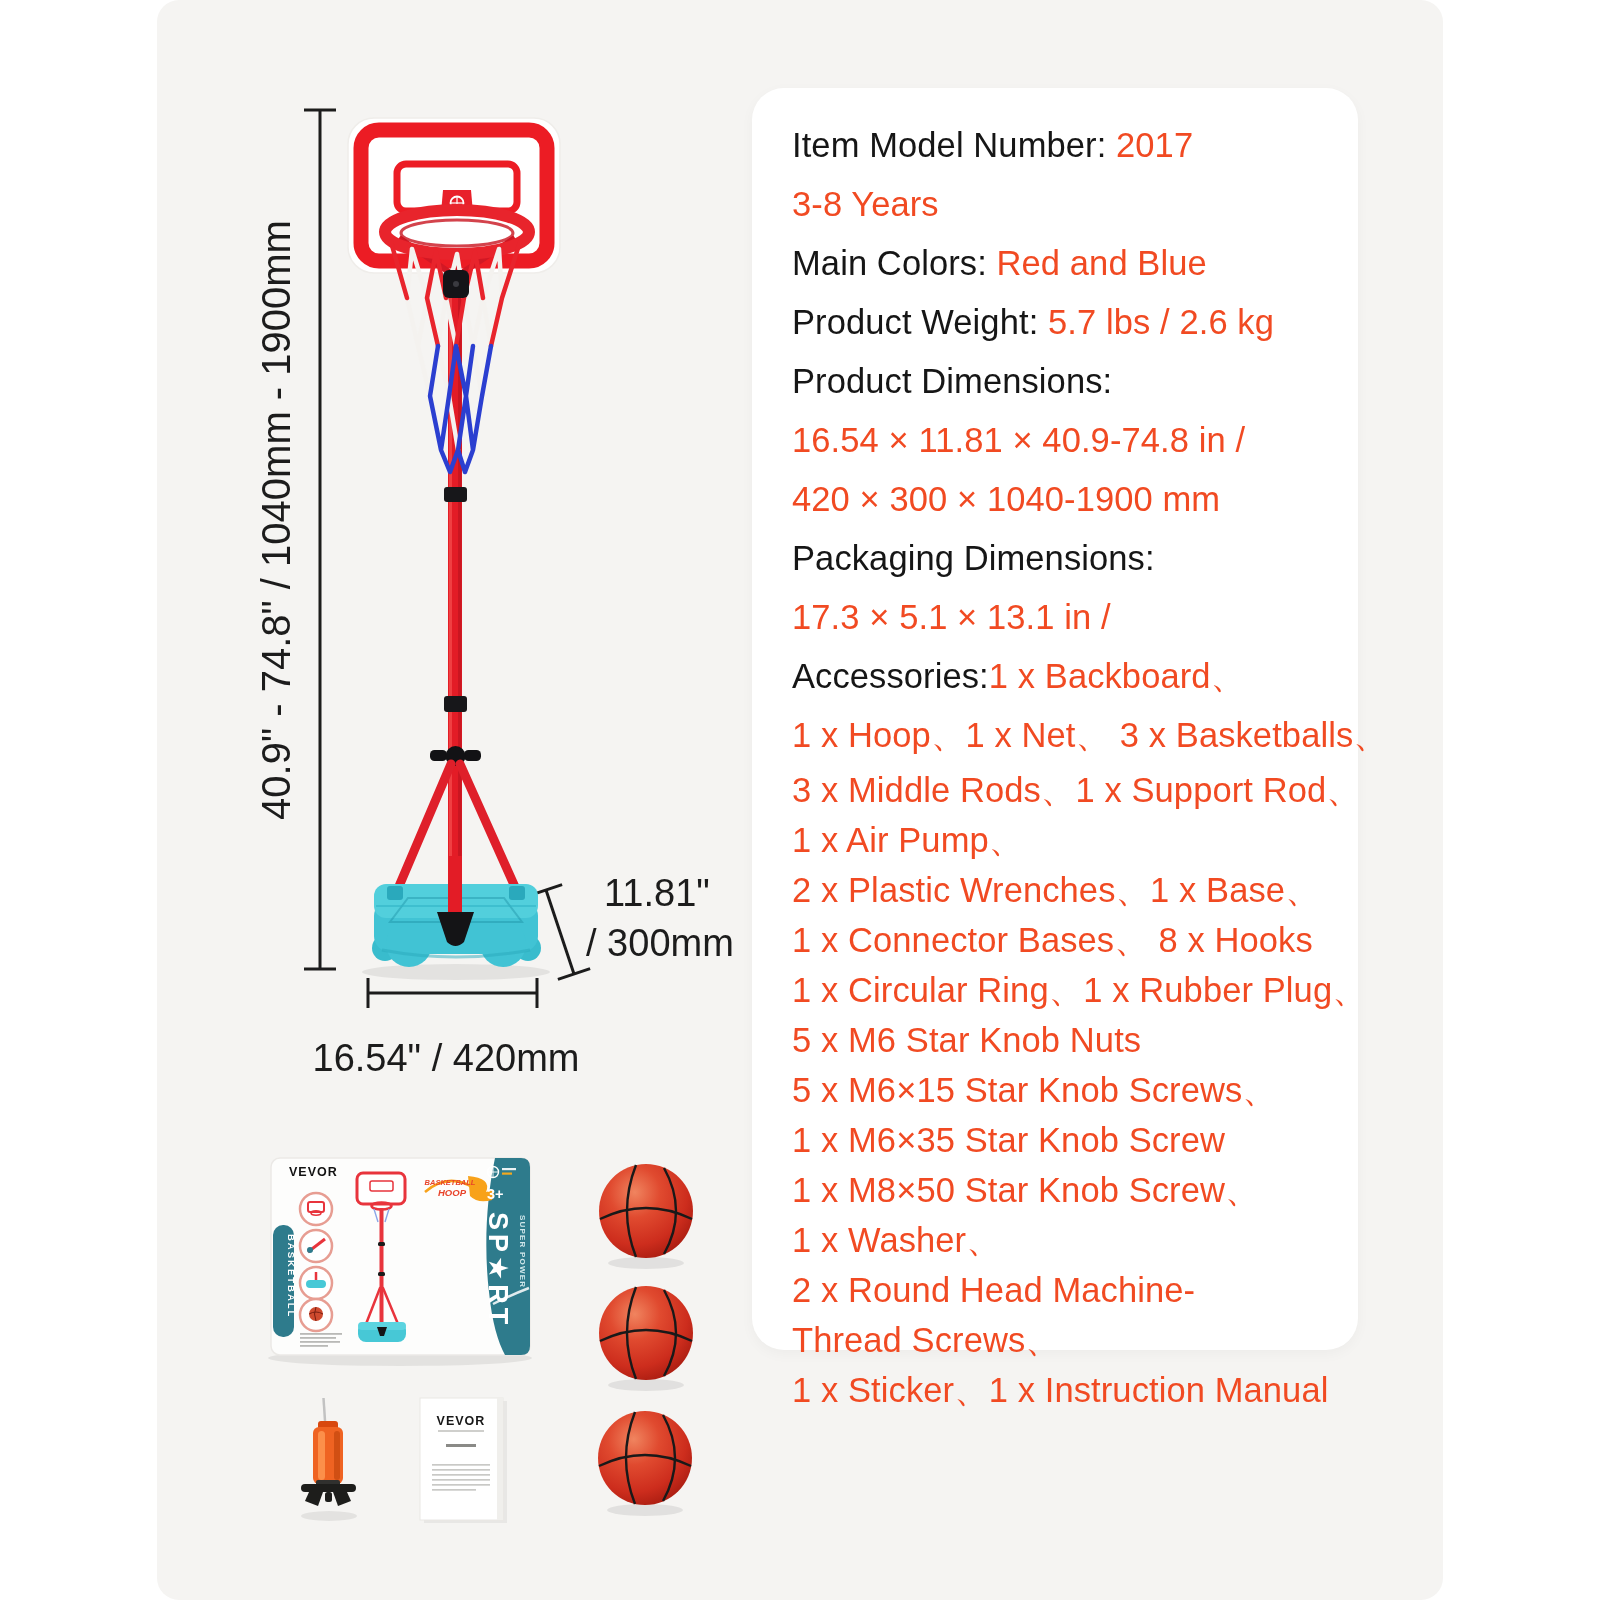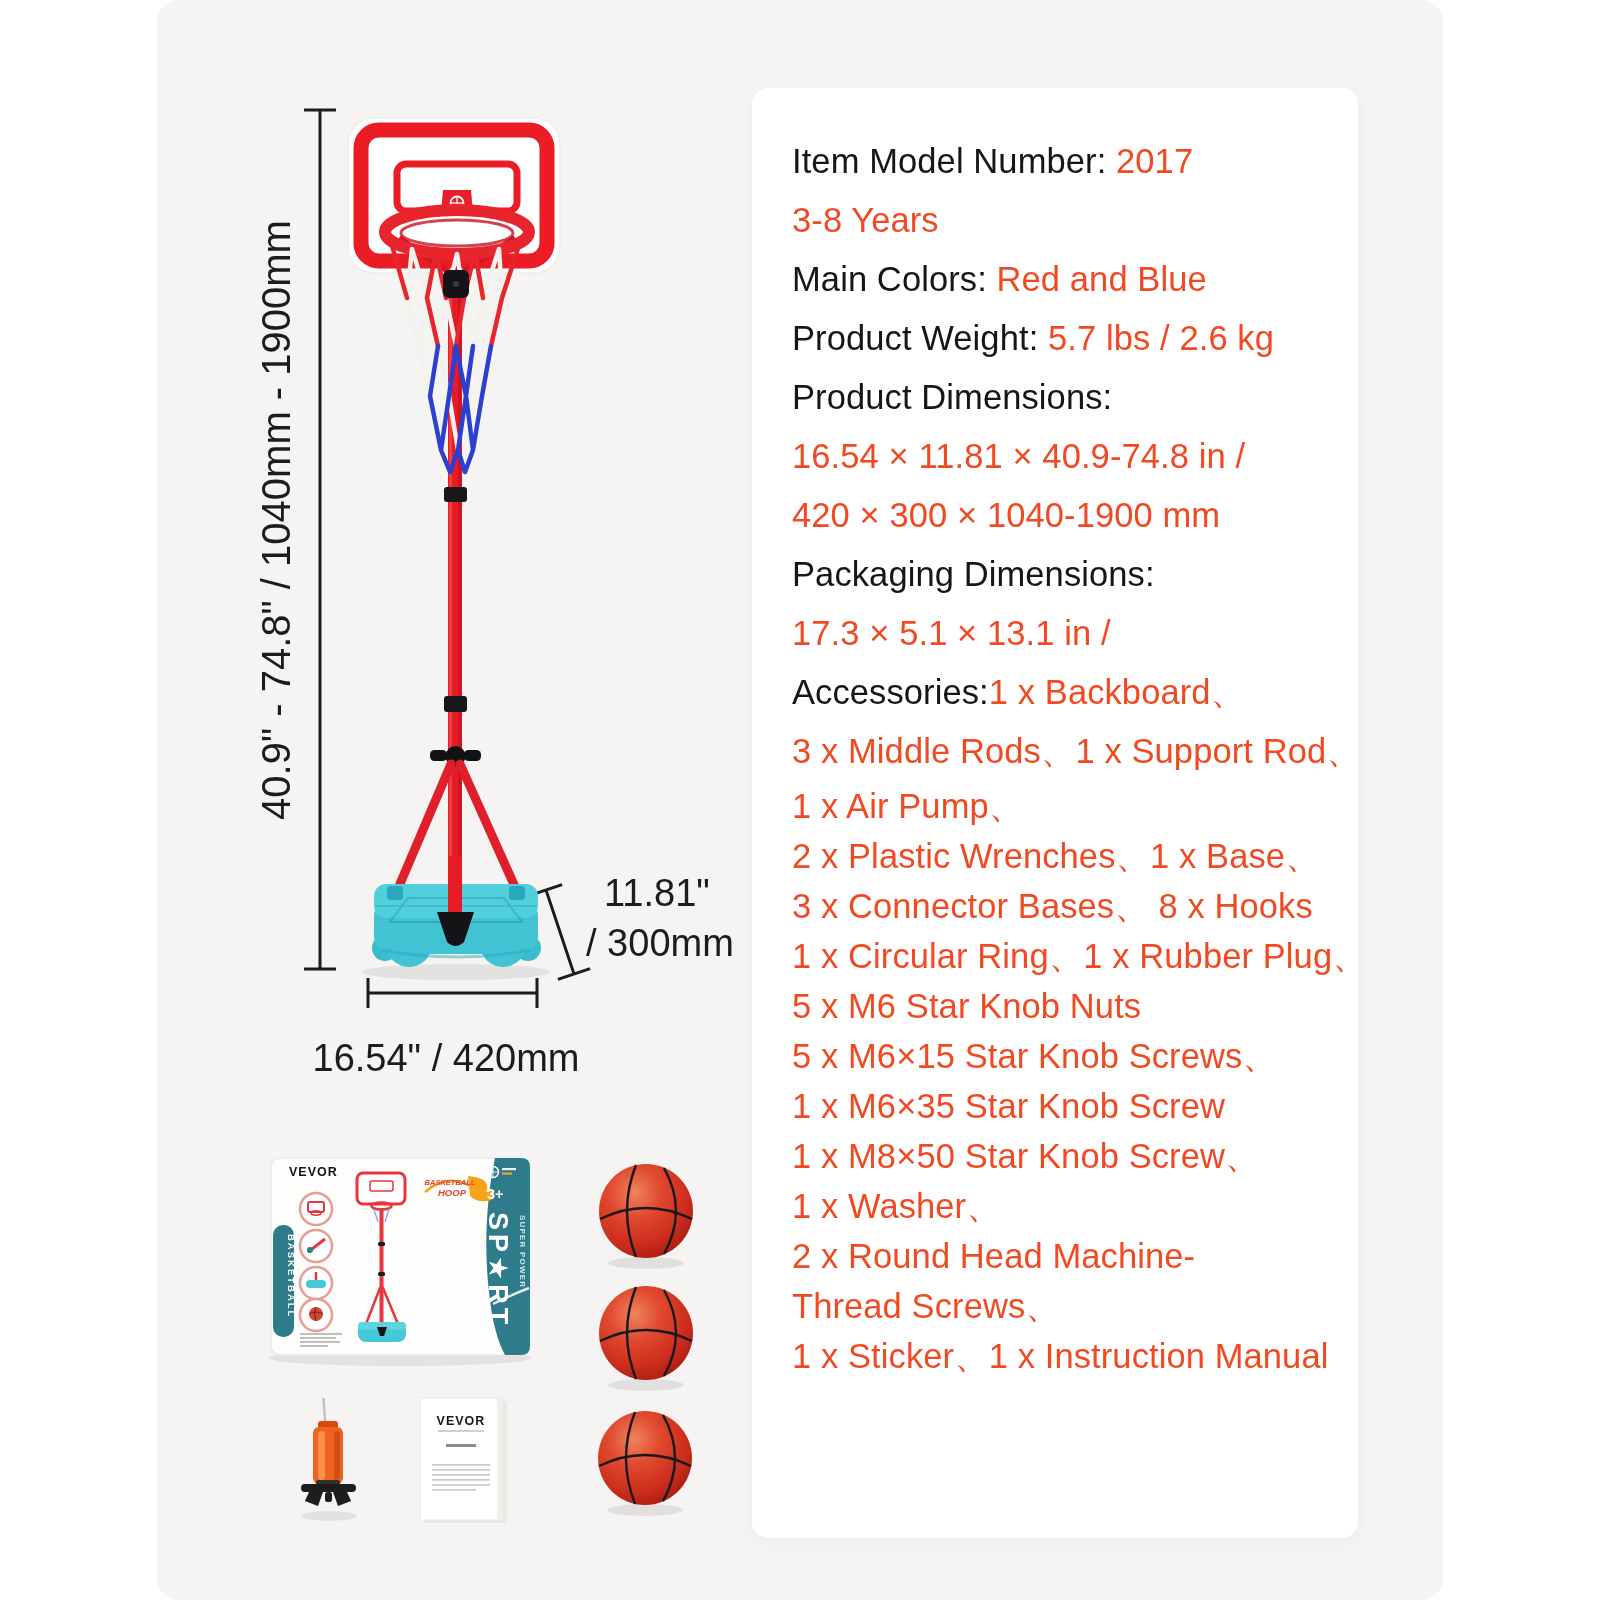--- a/index.html
+++ b/index.html
@@ -6,23 +6,23 @@
   body{
     width:1600px;height:1600px;position:relative;background:#ffffff;
     font-family:"Liberation Sans","DejaVu Sans",sans-serif;overflow:hidden;
   }
   .bg-panel{
     position:absolute;left:157px;top:0;width:1286px;height:1600px;
     background:var(--panel-bg,#f5f4f2);border-radius:22px;
   }
   .left-art{position:absolute;left:155px;top:0;width:590px;height:1600px}
   .spec-card{
-    position:absolute;left:752px;top:88px;width:606px;height:1450px;
-    background:var(--card-bg,#ffffff);border-radius:16px;
-    padding:44px 22px 0 40px;box-sizing:border-box;
+    position:absolute;left:752px;top:88px;width:606px;height:1262px;
+    background:var(--card-bg,#ffffff);border-radius:32px;
+    padding:28px 22px 0 40px;box-sizing:border-box;
     box-shadow:0 4px 14px rgba(40,40,40,.035);
   }
   .spec-line{
     display:flex;align-items:center;height:59px;
     font-size:34.5px;line-height:1;white-space:pre;letter-spacing:.1px;
   }
   .spec-line:nth-child(n+12){height:50px}
   .ink{color:var(--ink,#161616)}
   .accent{color:var(--accent,#f14a22)}
   svg text{font-family:"Liberation Sans","DejaVu Sans",sans-serif}
@@ -268,24 +268,25 @@
       <div class="spec-line"><span class="ink">Item Model Number: </span><span class="accent">2017</span></div>
       <div class="spec-line"><span class="accent">3-8 Years</span></div>
       <div class="spec-line"><span class="ink">Main Colors: </span><span class="accent">Red and Blue</span></div>
       <div class="spec-line"><span class="ink">Product Weight: </span><span class="accent">5.7 lbs / 2.6 kg</span></div>
       <div class="spec-line"><span class="ink">Product Dimensions:</span></div>
       <div class="spec-line"><span class="accent">16.54 × 11.81 × 40.9-74.8 in /</span></div>
       <div class="spec-line"><span class="accent">420 × 300 × 1040-1900 mm</span></div>
       <div class="spec-line"><span class="ink">Packaging Dimensions:</span></div>
       <div class="spec-line"><span class="accent">17.3 × 5.1 × 13.1 in /</span></div>
       <div class="spec-line"><span class="ink">Accessories:</span><span class="accent">1 x Backboard、</span></div>
+      <div class="spec-line"><span class="accent">1 x Hoop、1 x Net、 3 x Basketballs、</span></div>
       <div class="spec-line"><span class="accent">3 x Middle Rods、1 x Support Rod、</span></div>
       <div class="spec-line"><span class="accent">1 x Air Pump、</span></div>
       <div class="spec-line"><span class="accent">2 x Plastic Wrenches、1 x Base、</span></div>
-      <div class="spec-line"><span class="accent">3 x Connector Bases、 8 x Hooks</span></div>
+      <div class="spec-line"><span class="accent">1 x Connector Bases、 8 x Hooks</span></div>
       <div class="spec-line"><span class="accent">1 x Circular Ring、1 x Rubber Plug、</span></div>
       <div class="spec-line"><span class="accent">5 x M6 Star Knob Nuts</span></div>
       <div class="spec-line"><span class="accent">5 x M6×15 Star Knob Screws、</span></div>
       <div class="spec-line"><span class="accent">1 x M6×35 Star Knob Screw</span></div>
       <div class="spec-line"><span class="accent">1 x M8×50 Star Knob Screw、</span></div>
       <div class="spec-line"><span class="accent">1 x Washer、</span></div>
       <div class="spec-line"><span class="accent">2 x Round Head Machine-</span></div>
       <div class="spec-line"><span class="accent">Thread Screws、</span></div>
       <div class="spec-line"><span class="accent">1 x Sticker、1 x Instruction Manual</span></div>
     </div>

